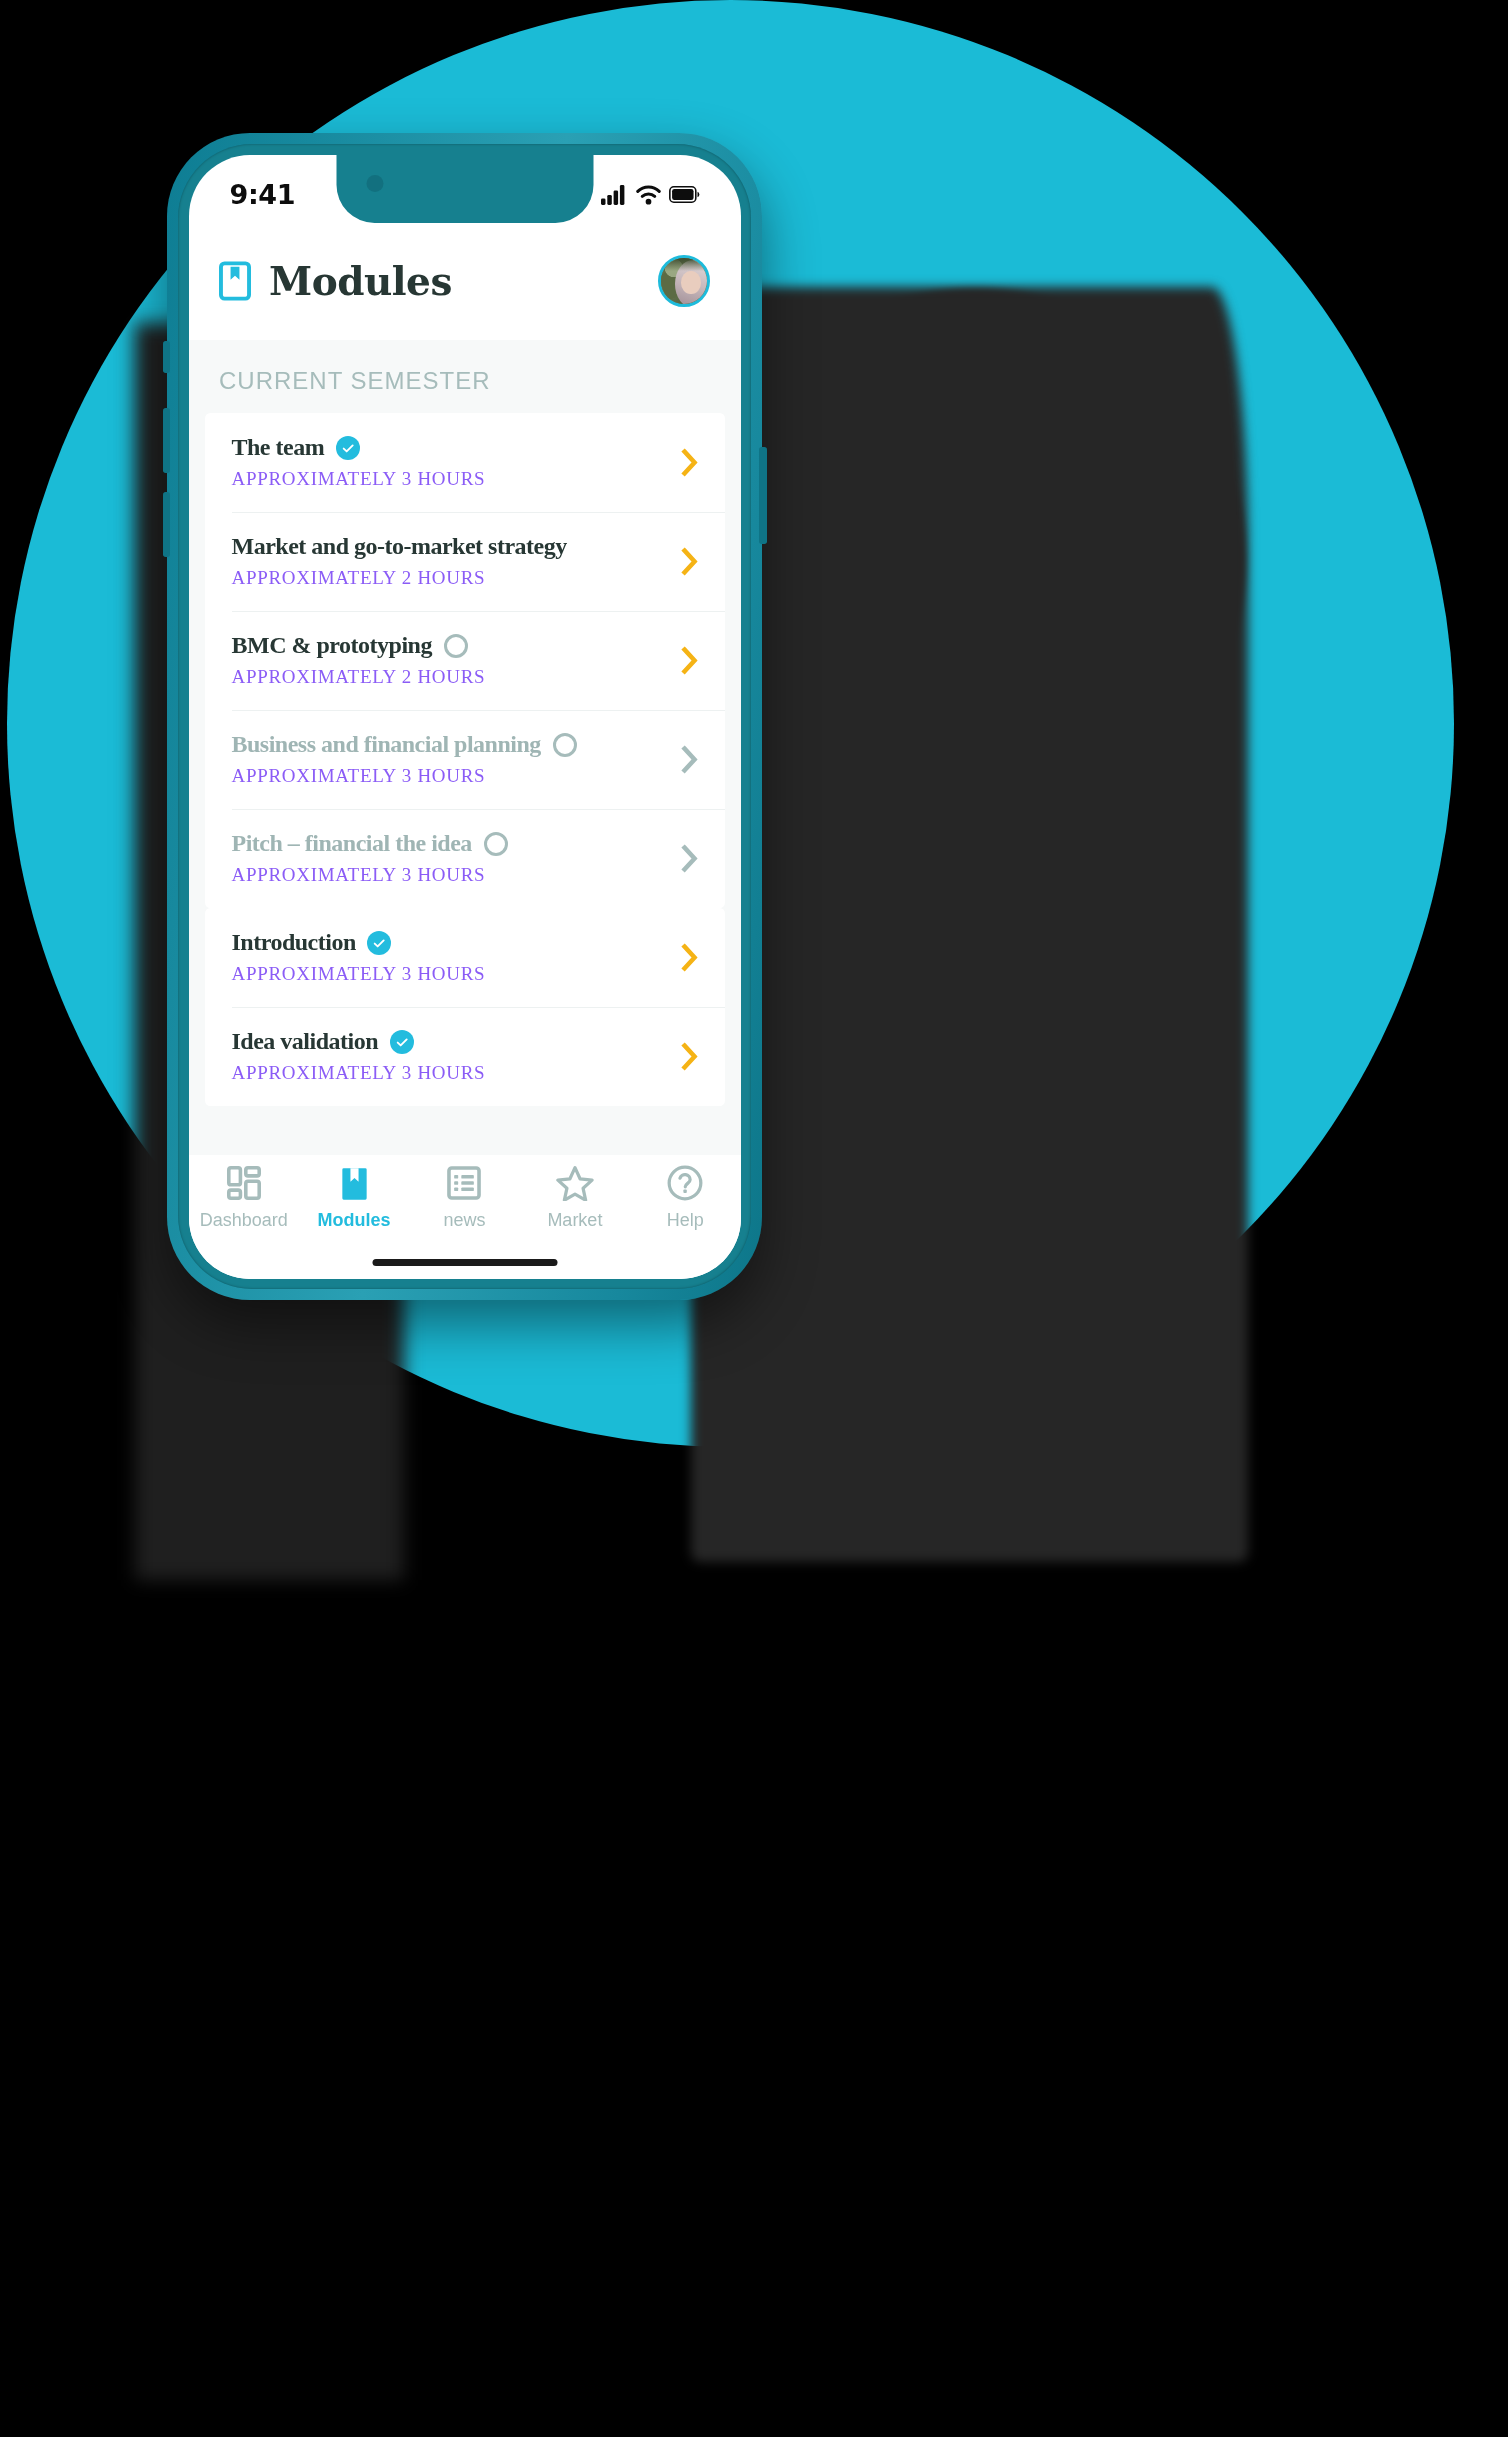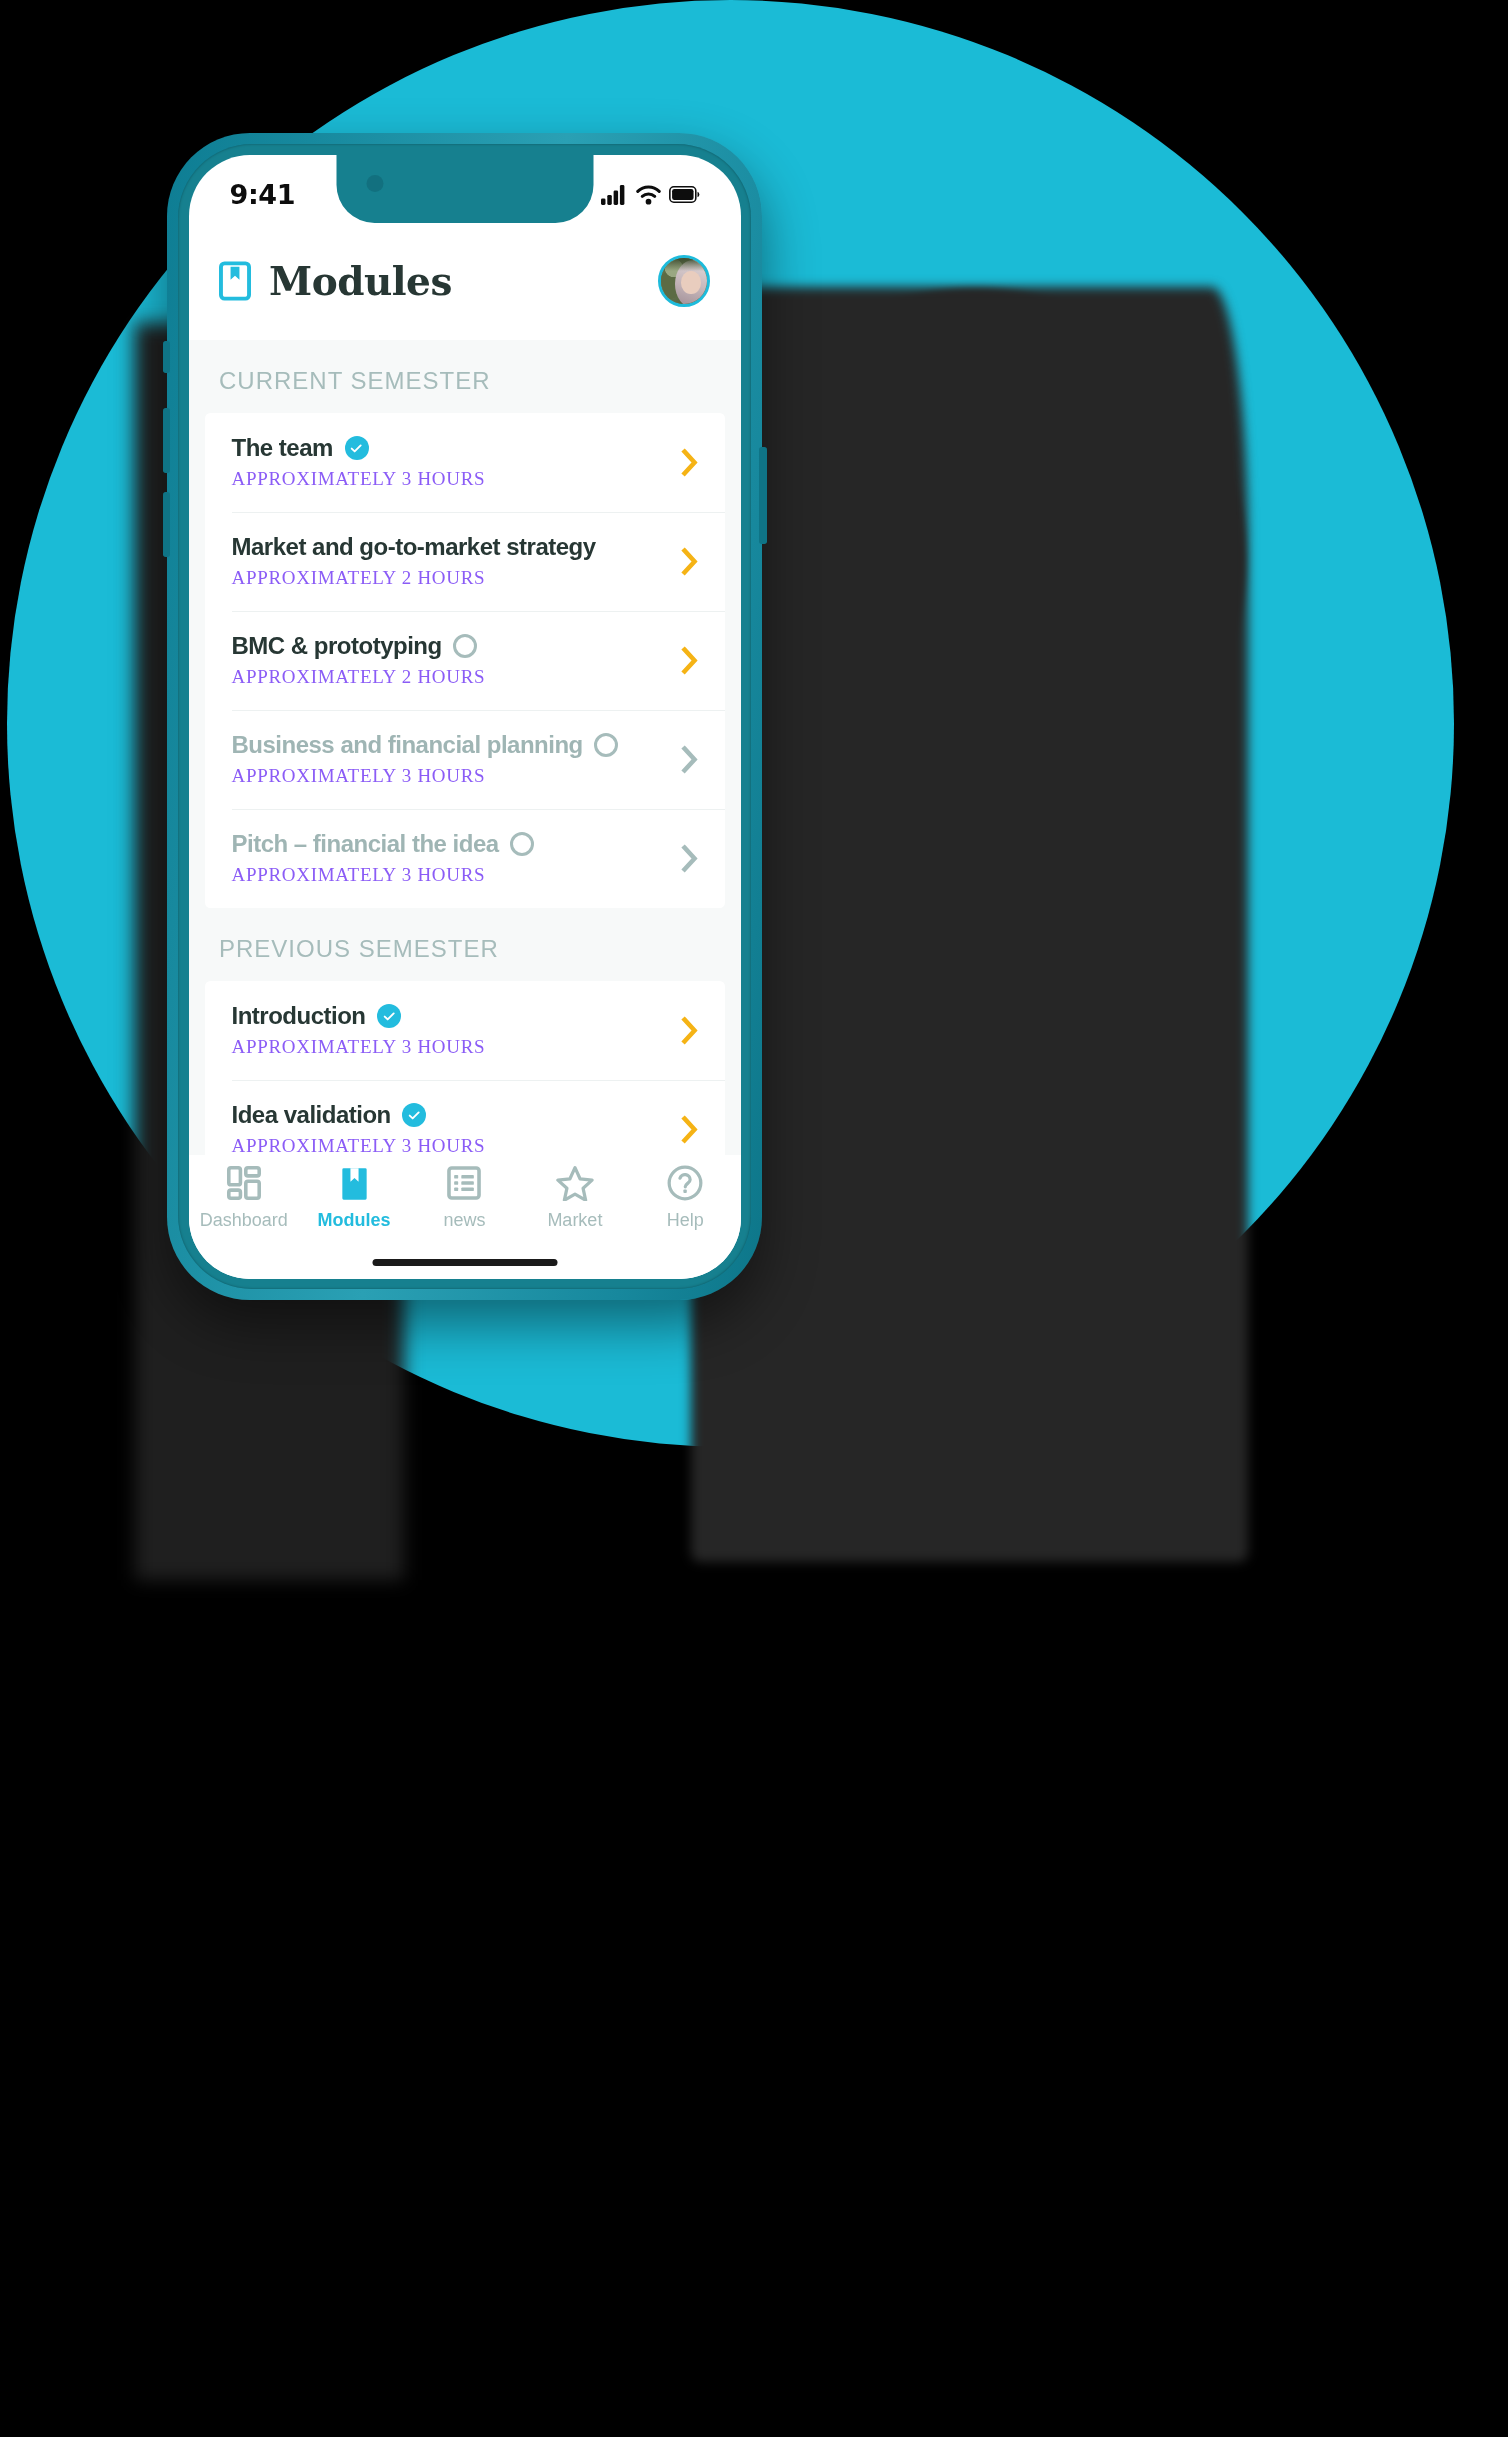--- a/index.html
+++ b/index.html
@@ -248,21 +248,21 @@
     height: 0.9px;
     background: #EDF1F1;
   }
   .row-text { flex: 1; min-width: 0; }
   .row-title-line {
     display: flex;
     align-items: center;
     gap: 11.7px;
   }
   .row-title {
-    font-family: Liberation Sans, sans-serif;
+    font-family: Liberation Serif, serif;
     font-size: 24px;
     font-weight: 700;
     color: #273734;
     letter-spacing: -0.5px;
     white-space: nowrap;
   }
   .row.dim .row-title { color: #9FB5B4; }
   .row-sub {
     font-family: Liberation Serif, serif;
     font-size: 19px;
@@ -467,21 +467,20 @@
                 </div>
                 <div class="row-sub">APPROXIMATELY 3 HOURS</div>
               </div>
               <div class="chev">
                 <svg viewBox="0 0 22 32">
                   <path d="M5 4 L16 16 L5 28" fill="none" stroke="#A6BCBB" stroke-width="5" stroke-linecap="square" stroke-linejoin="miter"></path>
                 </svg>
               </div>
             </div>
           </div>
-          <div class="section-header">PREVIOUS SEMESTER</div>
           <div class="card">
             <div class="row">
               <div class="row-text">
                 <div class="row-title-line">
                   <div class="row-title">Introduction</div>
                   <div class="badge-done">
                     <svg viewBox="0 0 16 16">
                       <path d="M3 8.4 L6.3 11.6 L13 4.9" fill="none" stroke="#ffffff" stroke-width="2.1" stroke-linecap="round" stroke-linejoin="round"></path>
                     </svg>
                   </div>

